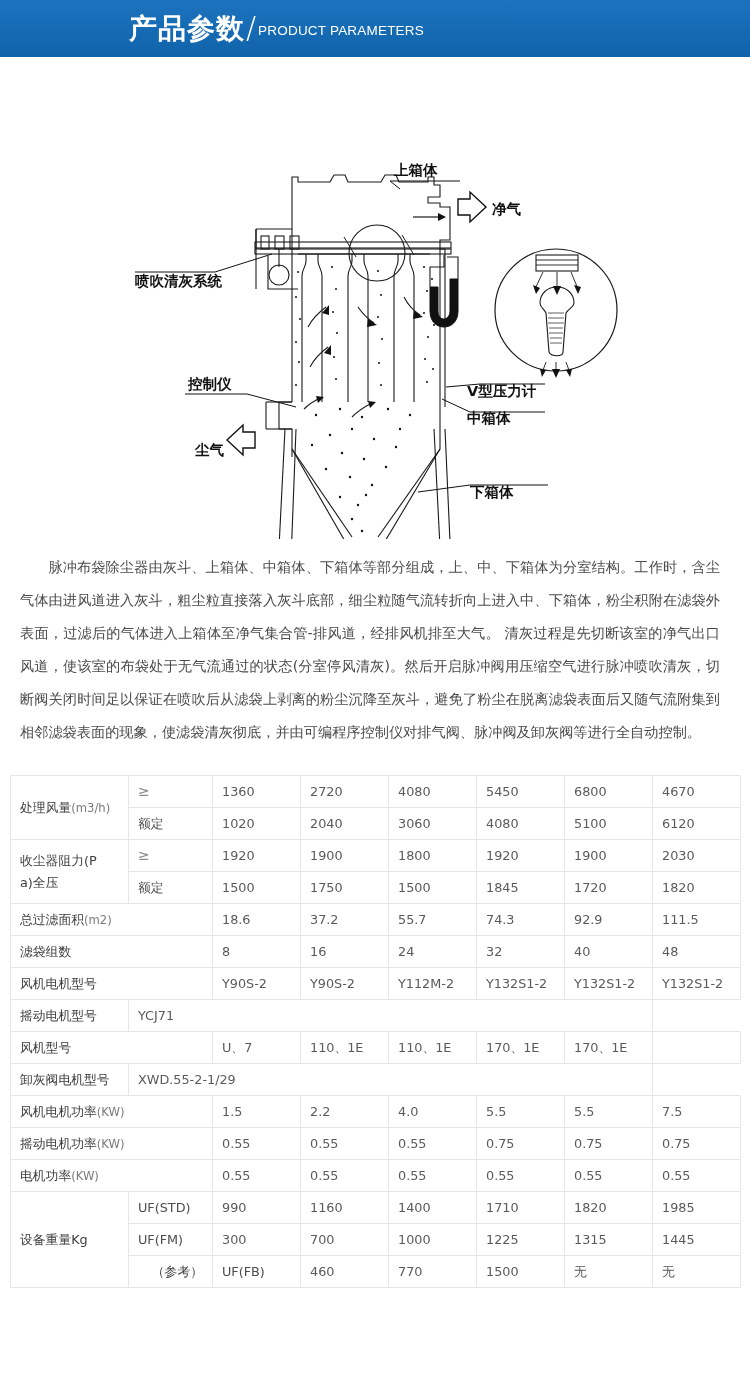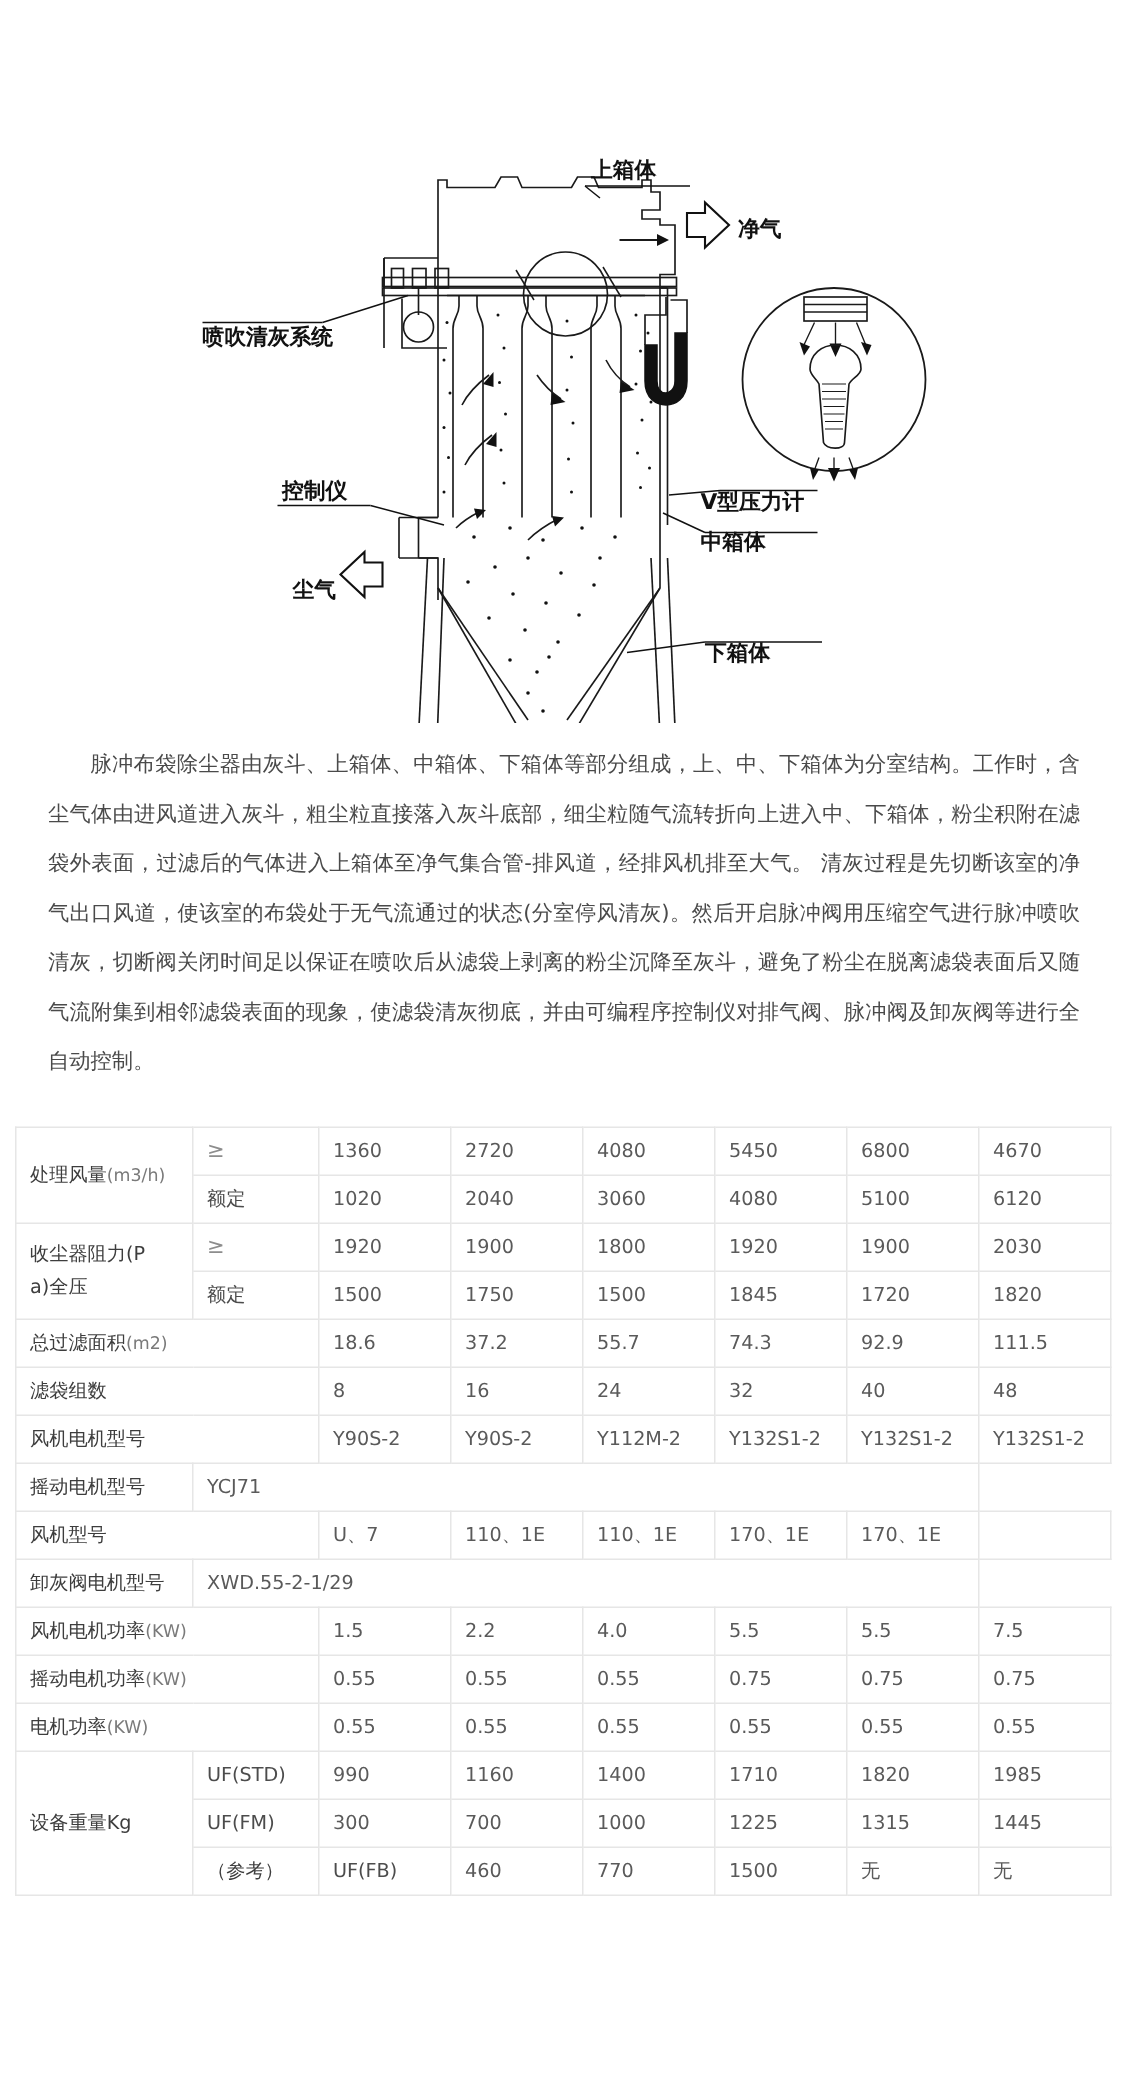--- a/index.html
+++ b/index.html
@@ -71,21 +71,21 @@
   .dg-label {
     font-family: "DejaVu Sans", "Liberation Sans", sans-serif;
     font-size: 14.5px;
     font-weight: bold;
     fill: #111;
   }
 
   
   .desc {
     margin: 0;
-    padding: 12px 30px 0 32px;
+    padding: 12px 30px 0 20px;
     width: 750px;
     color: #4a4a4a;
     font-size: 14.2px;
     line-height: 33px;
     text-align: justify;
     text-indent: 2em;
     font-family: "DejaVu Sans", "Liberation Sans", sans-serif;
   }
 
   
@@ -115,20 +115,27 @@
   td.sub { color: #4c4c4c; }
   td.val { color: #5a5a5a; }
   td.tall { height: 46px; }
   .ge { font-size: 14px; color: #8d8d8d; }
 </style>
 </head>
 <body>
 
 <div class="page">
 
+  <div class="banner">
+    <div class="banner-inner">
+      <span class="banner-cn">产品参数</span>
+      <span class="banner-slash">/</span>
+      <span class="banner-en">PRODUCT PARAMETERS</span>
+    </div>
+  </div>
 
   <div class="diagram-wrap">
     <svg width="750" height="482" viewBox="0 0 750 482" xmlns="http://www.w3.org/2000/svg">
       <defs>
         <g id="dotpat"></g>
       </defs>
       <g fill="none" stroke="#1a1a1a" stroke-width="1.1" stroke-linejoin="miter">
 
         <path d="M292,128 L292,120 L298,120 L298,125 L330,125 L334,118 L345,118 L348,125 L381,125
                  L385,118 L396,118 L399,125 L428,125 L428,120 L434,120 L434,128
@@ -464,21 +471,21 @@
           <tr>
             <td class="sub">UF(FM)</td>
             <td class="val">300</td>
             <td class="val">700</td>
             <td class="val">1000</td>
             <td class="val">1225</td>
             <td class="val">1315</td>
             <td class="val">1445</td>
           </tr>
           <tr>
-            <td class="lbl" style="text-align: left;">（参考）</td>
+            <td class="lbl" style="text-align: right;">（参考）</td>
             <td class="sub">UF(FB)</td>
             <td class="val">460</td>
             <td class="val">770</td>
             <td class="val">1500</td>
             <td class="val">无</td>
             <td class="val">无</td>
             <td class="val">无</td>
           </tr>
         </tbody>
     </table>

